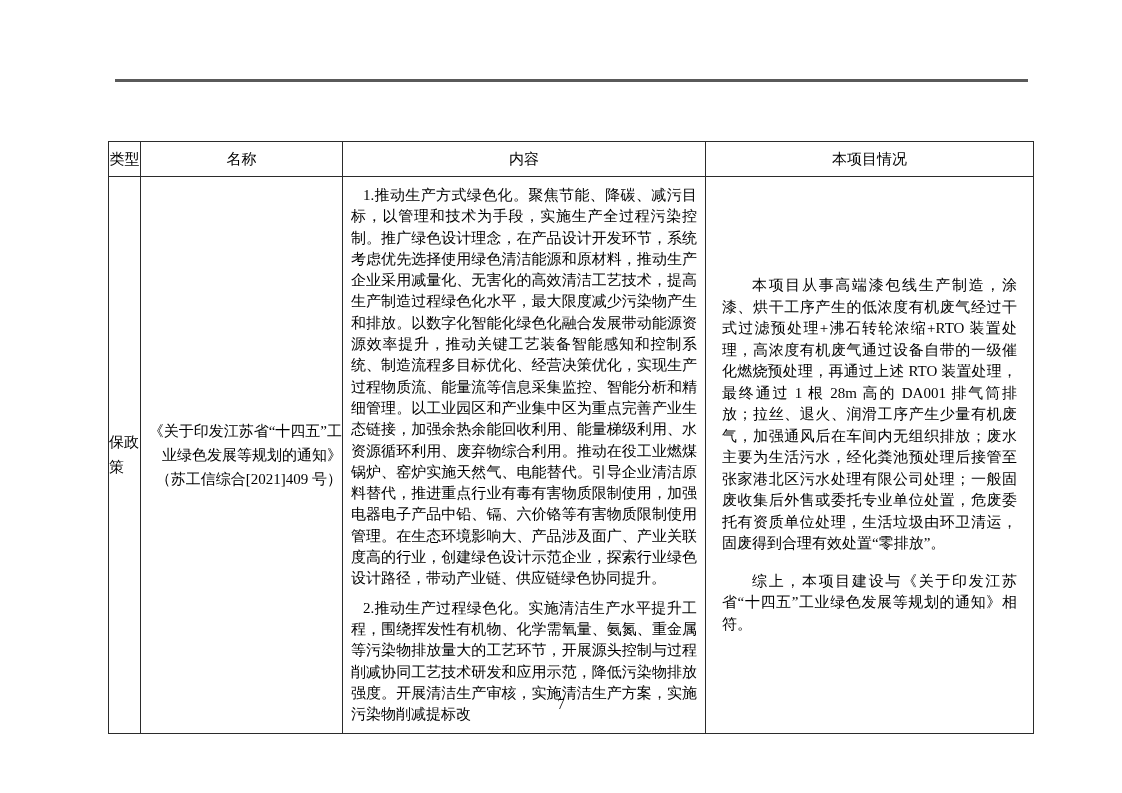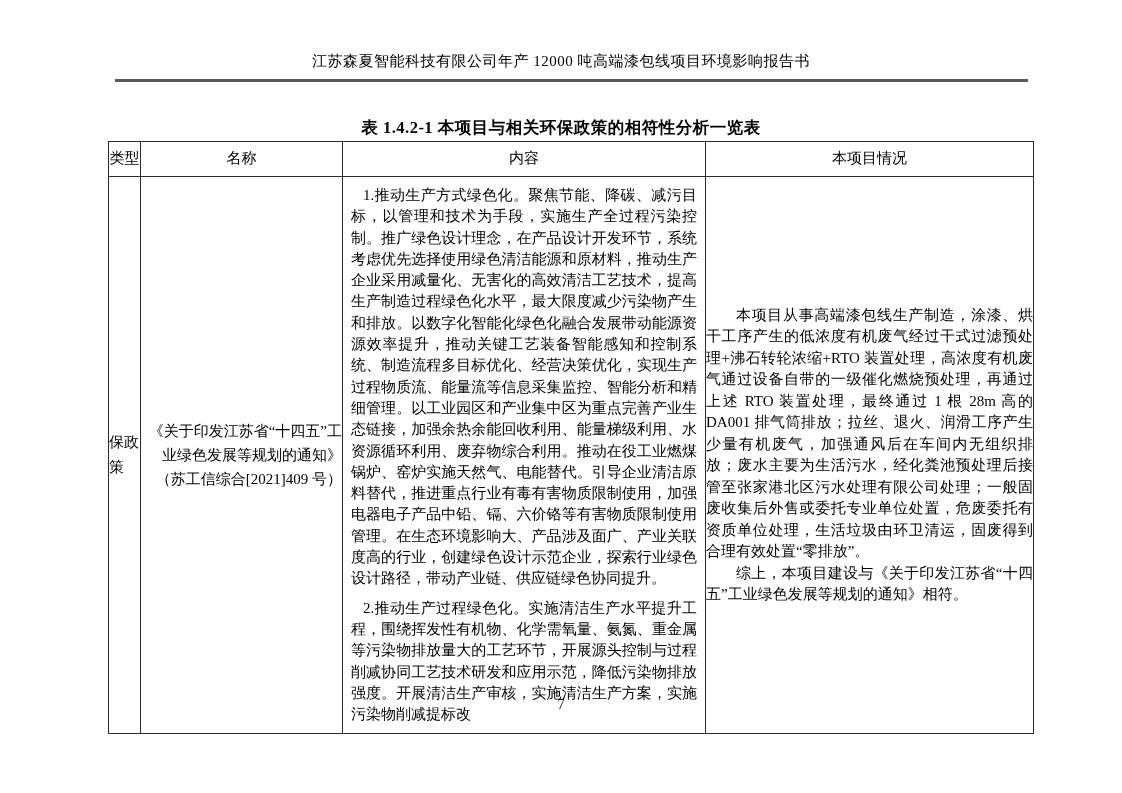--- a/index.html
+++ b/index.html
@@ -55,21 +55,20 @@
     border: 1px solid #2b2b2b;
     font-weight: normal;
     font-size: 15px;
     padding: 0;
   }
   thead th {
     height: 35px;
     text-align: center;
     vertical-align: middle;
     line-height: 17px;
-    font-family: Liberation Mono, monospace;
   }
   th.col-type { padding: 0 7px; }
   tbody tr { height: 492px; }
   td.type-cell {
     vertical-align: middle;
     line-height: 25px;
     padding: 0 8px;
   }
   td.name-cell {
     text-align: right;
@@ -83,41 +82,39 @@
     line-height: 21.3px;
     padding: 3px 7px 0 7px;
   }
   td.content-cell p { margin: 8px; text-indent: 0.8em; }
   td.status-cell {
     vertical-align: middle;
     text-align: justify;
     line-height: 21.5px;
     padding: 3px 9px;
   }
-  td.status-cell p { margin: 0; text-indent: 2em; }
+  td.status-cell p { margin: 16px; text-indent: 2em; }
   td.status-cell p.bold { font-weight: normal; }
   .page-number {
     position: absolute;
     top: 697px;
     left: 0;
     width: 100%;
     text-align: center;
     font-size: 14px;
   }
 </style>
 </head>
 <body>
 
 <div class="page">
 
-  <div class="doc-header">江苏森夏智能科技有限公司年产 12000 吨高端漆包线项目环境影响报告书</div>
 
   <div class="header-rule"></div>
 
-  <div class="table-title">表 1.4.2-1 本项目与相关环保政策的相符性分析一览表</div>
 
   <table class="compliance">
     <colgroup>
       <col style="width:32px">
       <col style="width:202px">
       <col style="width:363px">
       <col style="width:328px">
     </colgroup>
     <thead>
       <tr>

